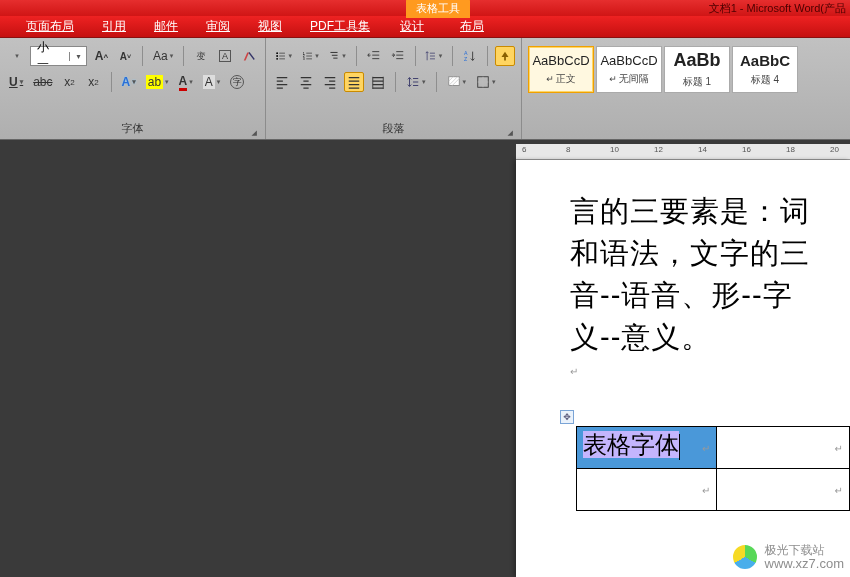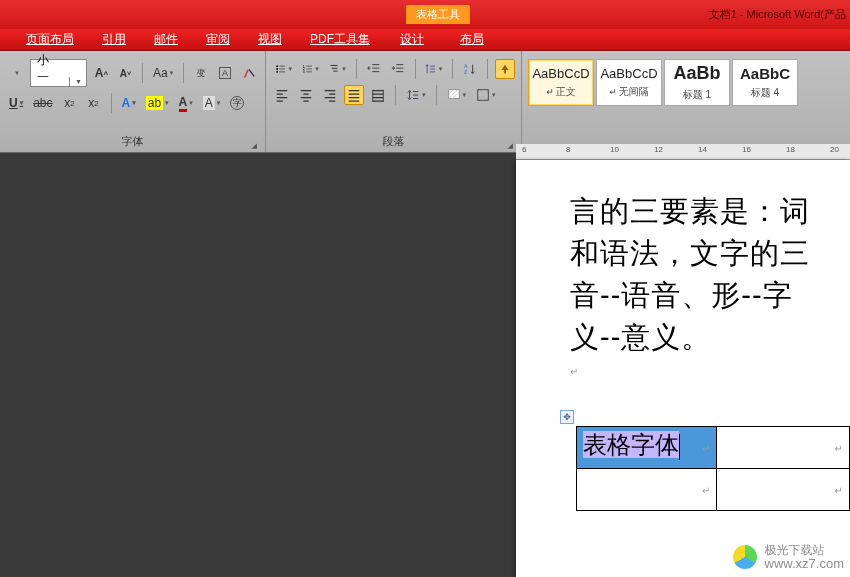--- a/index.html
+++ b/index.html
@@ -1,19 +1,19 @@
 <!DOCTYPE html>
 <html><head>
 <meta charset="utf-8">
 <style>
 * { margin: 0; padding: 0; box-sizing: border-box; font-family: "Microsoft YaHei", Arial, sans-serif; }
 body { width: 850px; height: 577px; overflow: hidden; background: #3a3a3a; position: relative; }
 
 
-.title-bar { height: 29px; background: linear-gradient(#e62e2e, #d01515); display: flex; align-items: center; position: relative; }
+.title-bar { height: 16px; background: linear-gradient(#e62e2e, #d01515); display: flex; align-items: center; position: relative; }
 .title-bar .tab-tools { position: absolute; left: 406px; background: #ff9a1f; color: #fff; font-size: 11px; padding: 2px 10px; border-radius: 2px 2px 0 0; }
 .title-bar .doc-title { position: absolute; right: 4px; color: #4d0000; font-size: 11px; }
 
 
 .menu-bar { height: 22px; background: linear-gradient(#e22, #c51010); display: flex; align-items: center; padding-left: 12px; gap: 0; border-bottom: 1px solid #8a1010; }
 .menu-bar .tab { color: #fff; font-size: 12px; padding: 4px 14px; cursor: pointer; text-decoration: underline; }
 .menu-bar .tab.contextual { color: #fff; }
 .menu-bar .contextual-zone { position: absolute; left: 382px; display: flex; }
 .menu-bar .contextual-zone .tab { padding: 4px 18px; }
 
@@ -23,21 +23,21 @@
 .ribbon-group .rows { flex: 1; display: flex; flex-direction: column; gap: 6px; padding-top: 4px; }
 .ribbon-group .row { display: flex; align-items: center; gap: 4px; }
 .ribbon-group-label { font-size: 11px; color: #333; text-align: center; padding: 2px 0 3px; position: relative; }
 .ribbon-group-label::after { content: "◢"; font-size: 7px; color: #555; position: absolute; right: 2px; bottom: 2px; }
 
 .btn { display: inline-flex; align-items: center; justify-content: center; min-width: 20px; height: 20px; border: 1px solid transparent; border-radius: 2px; cursor: pointer; font-size: 12px; color: #333; position: relative; padding: 0 2px; }
 .btn.active { background: #ffd561; border-color: #c98a00; }
 .btn.split::after { content: "▾"; font-size: 7px; margin-left: 2px; color: #555; }
 .btn svg { width: 14px; height: 14px; }
 
-.font-size-box { display: inline-flex; border: 1px solid #888; background: #fff; height: 28px; align-items: flex-end; }
+.font-size-box { display: inline-flex; border: 1px solid #888; background: #fff; height: 20px; align-items: center; }
 .font-size-box span { padding: 0 10px 0 6px; font-size: 12px; }
 .font-size-box .dd { width: 14px; text-align: center; border-left: 1px solid #888; font-size: 8px; color: #555; cursor: pointer; }
 
 .sep { width: 1px; height: 20px; background: #8e8e8e; margin: 0 3px; }
 
 
 .styles-gallery { display: flex; gap: 2px; padding-top: 4px; }
 .style-item { width: 66px; height: 47px; background: #fff; border: 1px solid #aaa; display: flex; flex-direction: column; align-items: center; justify-content: center; cursor: pointer; }
 .style-item.sel { border: 1px solid #f0a000; box-shadow: inset 0 0 0 1px #ffd766; background: #fff8e0; }
 .style-item .sample { font-size: 13px; color: #222; }

